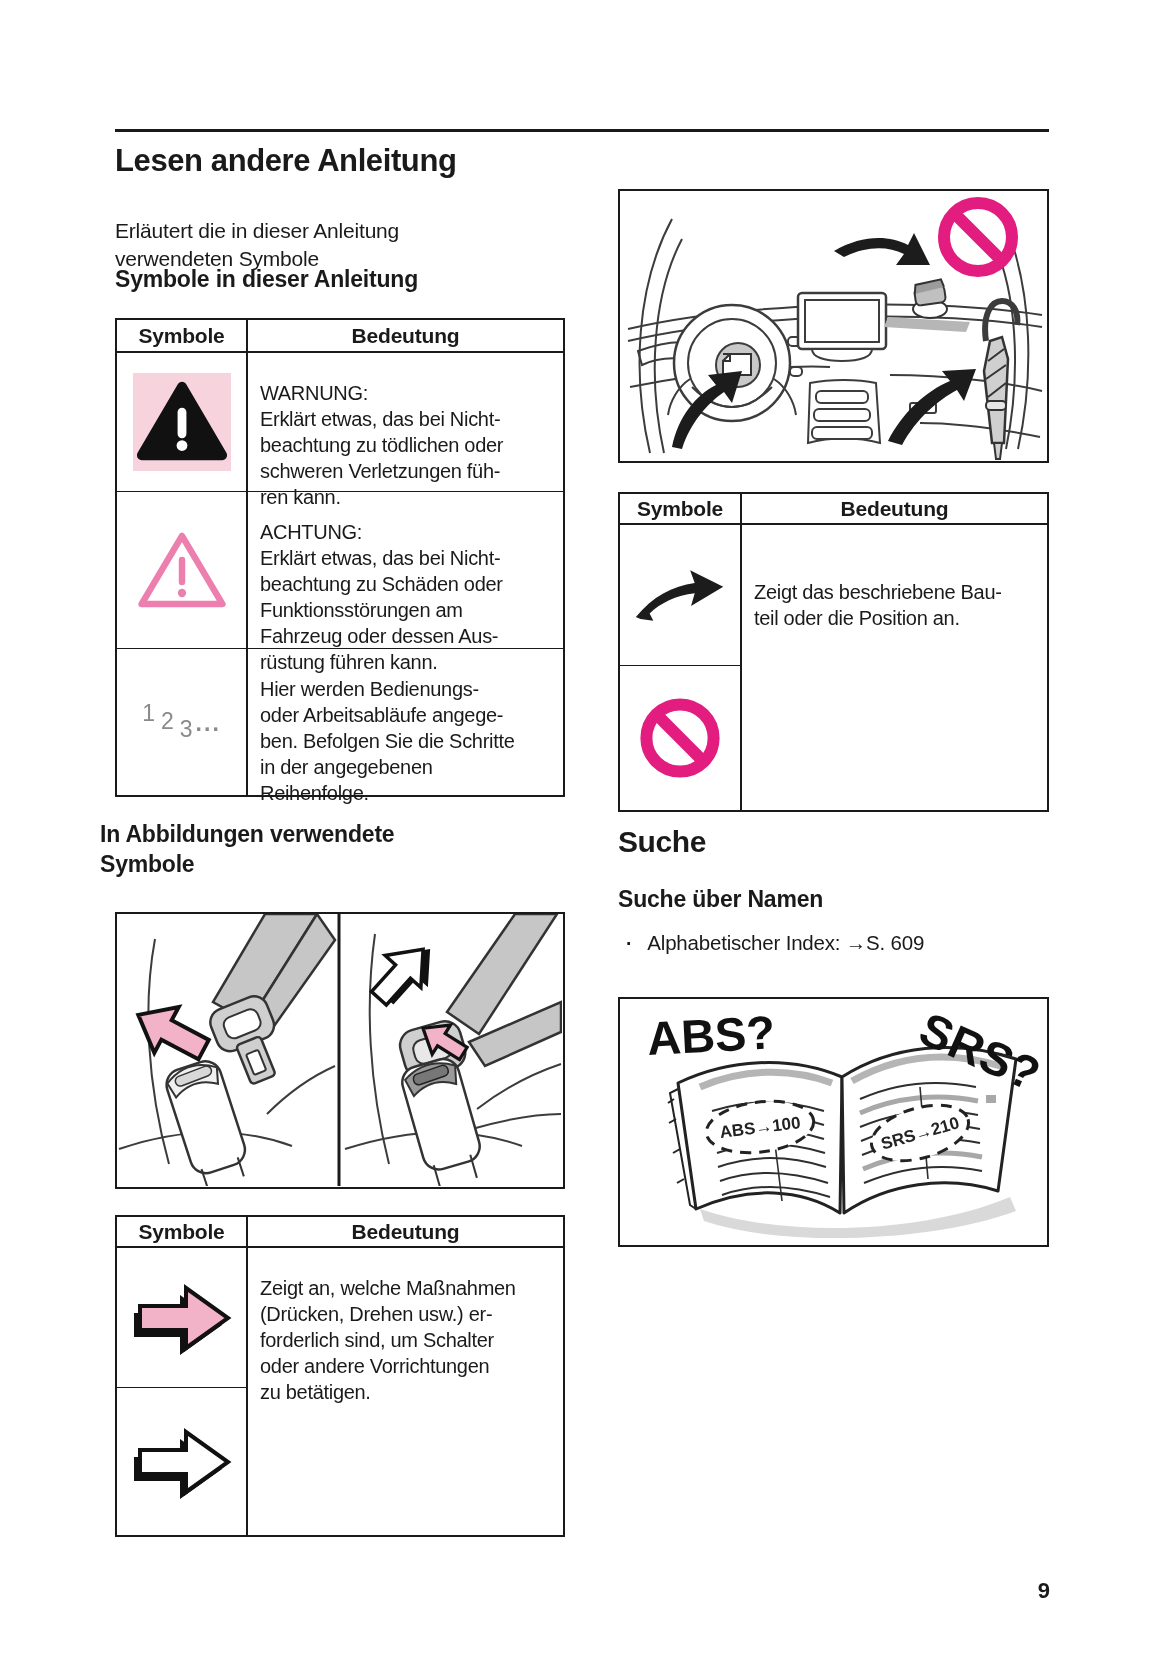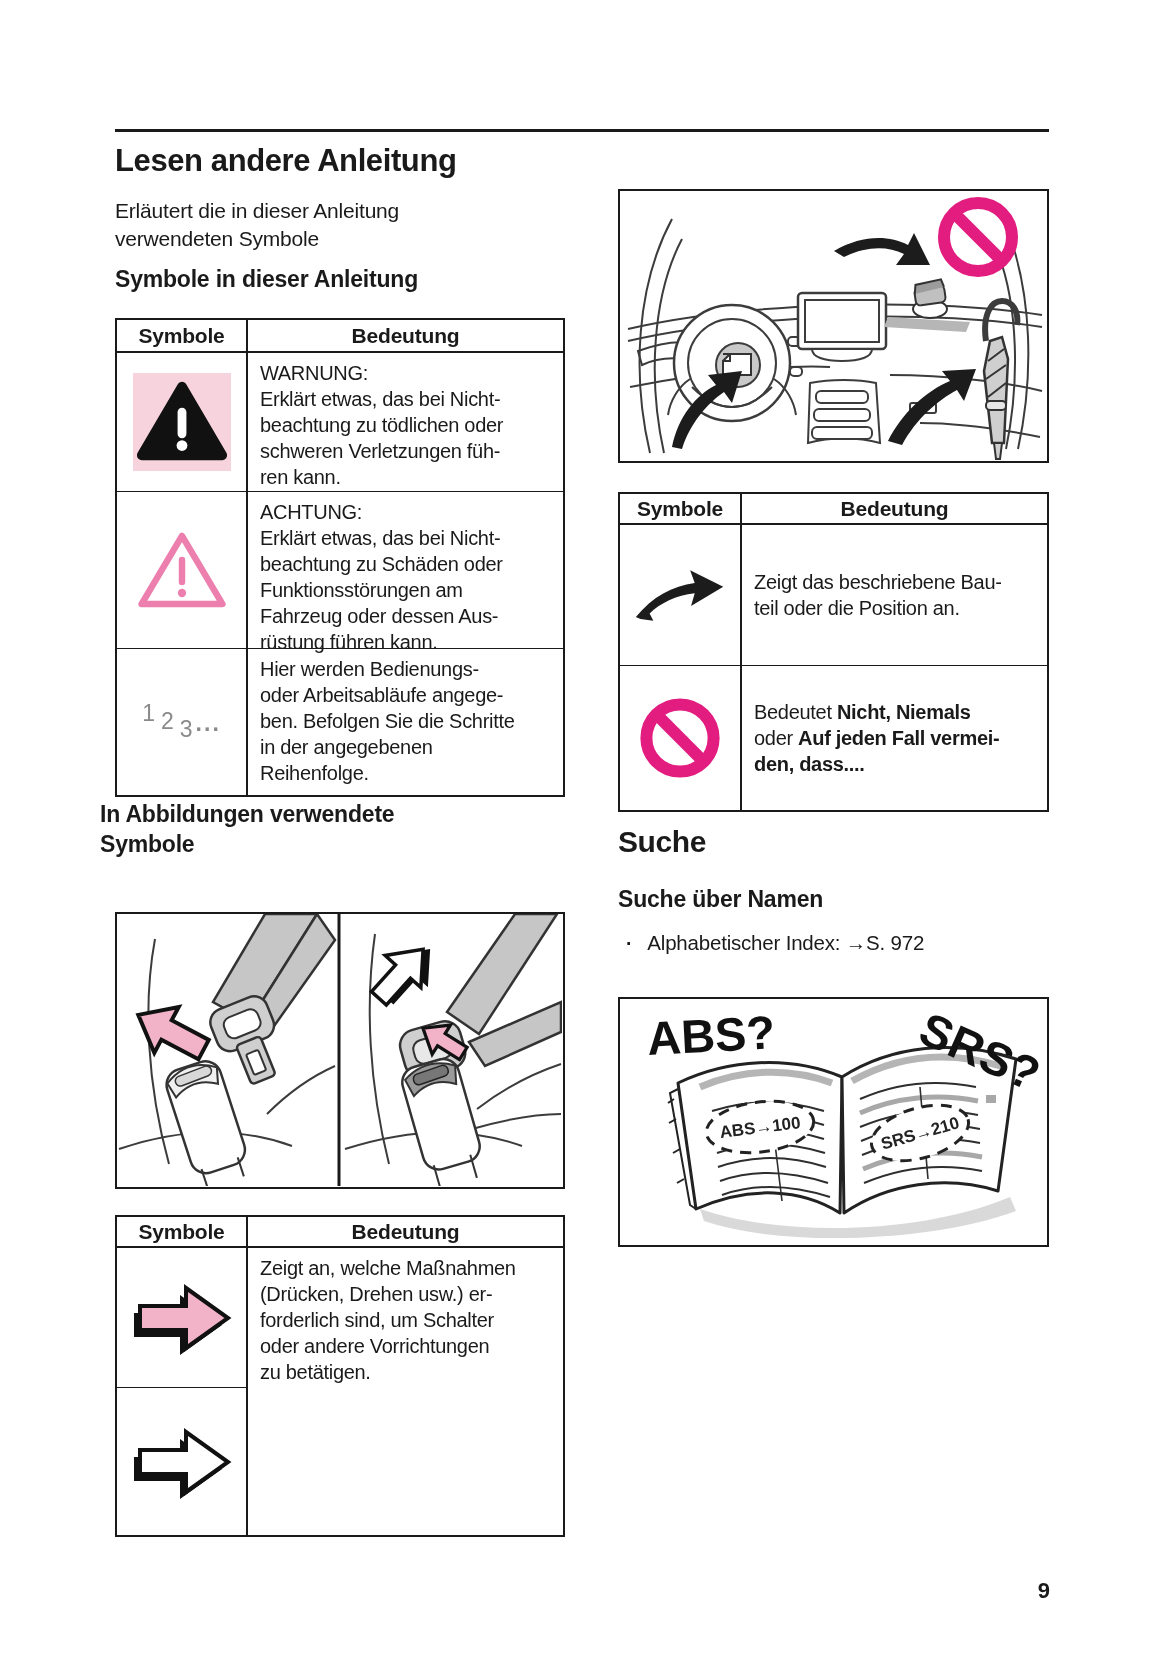--- a/index.html
+++ b/index.html
@@ -2,21 +2,21 @@
 <html><head>
 <meta charset="utf-8">
 <style>
   * { margin:0; padding:0; box-sizing:border-box; }
   html,body { width:1165px; height:1653px; background:#ffffff; }
   body {
     font-family:"Liberation Sans","DejaVu Sans",sans-serif;
     color:#1a1a1a; position:relative; overflow:hidden;
   }
   .abs { position:absolute; }
-  .pre { white-space:pre-line; }
+  .pre { white-space:pre-line;margin-top:20px; }
 
   .top-rule { left:115px; top:129px; width:934px; height:3px; background:#1a1a1a; }
 
   .h1 { font-size:31px; font-weight:700; letter-spacing:-0.4px; line-height:40px; }
   .h2 { font-size:23px; font-weight:700; letter-spacing:-0.2px; line-height:30px; }
   .body-text { font-size:21px; line-height:28px; letter-spacing:-0.2px; }
 
   
   .sym-table { display:grid; border:2.5px solid #1a1a1a; background:#fff; }
   .cell { display:flex; }
@@ -294,34 +294,29 @@
     <div class="meaning vcenter pre">Zeigt das beschriebene Bau-
 teil oder die Position an.</div>
   </div>
 
   <div class="cell symc rsep">
     <svg width="80" height="80" viewBox="0 0 100 100">
       <circle cx="50" cy="50" r="42" fill="none" stroke="#e31c7f" stroke-width="15"></circle>
       <line x1="22" y1="22" x2="78" y2="78" stroke="#e31c7f" stroke-width="15"></line>
     </svg>
   </div>
-  <div class="cell rsep mean-center">
-    <div class="meaning vcenter pre"><span>Bedeutet </span><b>Nicht, Niemals
-</b><span>oder </span><b>Auf jeden Fall vermei-
-den, dass....</b></div>
-  </div>
 </div>
 
 <div class="abs h1" style="left:618px; top:822px; font-size:30px;">Suche</div>
 
 <div class="abs h2" style="left:618px; top:884px;">Suche über Namen</div>
 
 <div class="abs bullet-row" style="left:618px; top:929px; width:431px;">
   <span class="bullet-dot">·</span>
-  <span style="font-size:20.5px; line-height:27px; letter-spacing:-0.2px;">Alphabetischer Index: →S. 972</span>
+  <span style="font-size:20.5px; line-height:27px; letter-spacing:-0.2px;">Alphabetischer Index: →S. 609</span>
 </div>
 
 <div class="abs fig" style="left:618px; top:997px; width:431px; height:250px;">
   <svg width="426" height="245" viewBox="0 0 426 245">
 
     <path d="M80 210 C160 238 300 236 390 198 L396 212 C310 244 160 248 84 222 Z" fill="#d9d9d9"></path>
 
     <path d="M222 78 C170 56 108 60 58 84 L76 210 C130 186 182 190 220 214 Z" fill="#fff" stroke="#222" stroke-width="3" stroke-linejoin="round"></path>
 
     <path d="M222 78 C272 46 336 40 396 60 L378 192 C326 176 268 184 224 214 Z" fill="#fff" stroke="#222" stroke-width="3" stroke-linejoin="round"></path>

